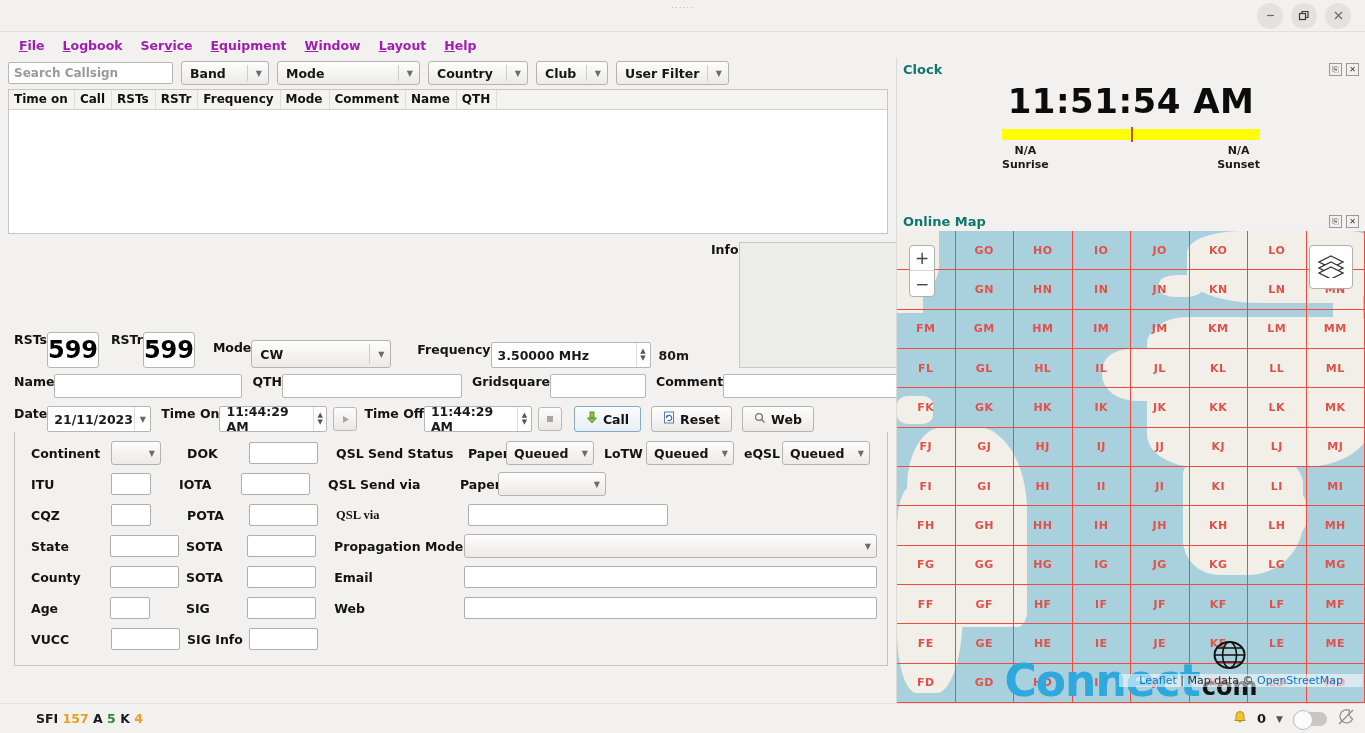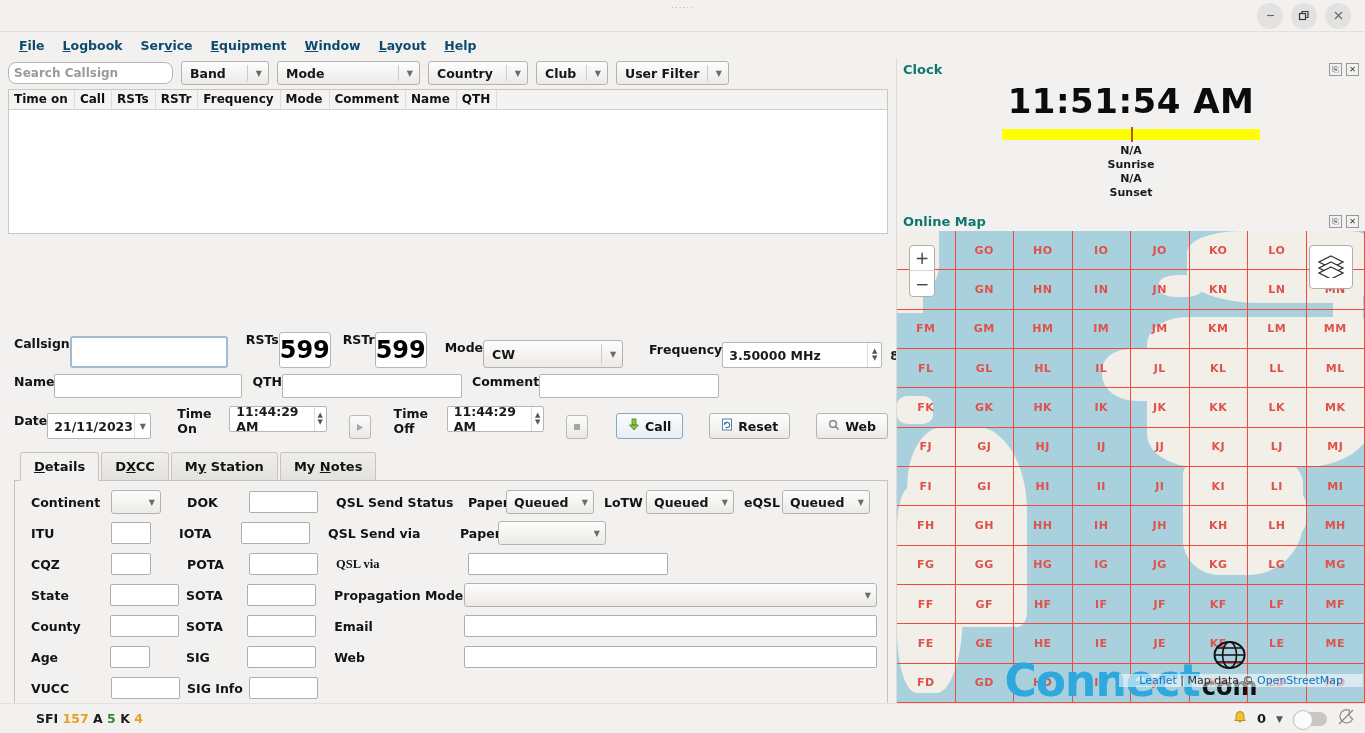--- a/index.html
+++ b/index.html
@@ -28,40 +28,40 @@
     color:#6a6a6a; font-size:12px; line-height:1;
   }
   .wbtn svg { display:block; }
 
   
   .menubar {
     height:26px; display:flex; align-items:center; padding-left:10px;
     flex:0 0 26px; background:#f2f1f0;
   }
   .menu-item {
-    font-size:12.5px; font-weight:bold; padding:2px 9px; color:#0c4a6e;
+    font-size:12.5px; font-weight:bold; padding:2px 9px; color:#a21caf;
     white-space:nowrap;
   }
   .menu-item u { text-decoration:underline; }
 
   
   .body-split { flex:1 1 auto; display:flex; min-height:0; }
   .left-pane { width:896px; flex:0 0 896px; display:flex; flex-direction:column;
                padding:0 8px 0 8px; min-height:0; }
   .right-pane { flex:1 1 auto; display:flex; flex-direction:column; min-width:0;
                 border-left:1px solid #dcdad7; }
 
   
   .filterrow { display:flex; align-items:center; gap:8px; padding:3px 0 4px 0; }
   .txtinput {
     height:22px; border:1px solid #b9b6b2; background:#fff; border-radius:2px;
     font-size:12px; font-family:"DejaVu Sans", sans-serif; padding:0 5px; color:#111;
   }
   .txtinput::placeholder { color:#9a9a9a; font-weight:bold; }
-  #search-callsign { width:165px; font-weight:bold;border-radius:8px; }
+  #search-callsign { width:165px; font-weight:bold; }
   .combo {
     height:24px; border:1px solid #b6b3af; border-radius:3px;
     background:linear-gradient(#fdfdfd,#eceae7);
     display:flex; align-items:center; justify-content:space-between;
     padding:0 6px 0 8px; font-weight:bold; font-size:12.5px; color:#161616;
     position:relative;
   }
   .combo .arrow { margin-left:14px; color:#6b6b6b; font-size:8px; }
   .combo.sep::before {
     content:""; position:absolute; right:20px; top:3px; bottom:3px;
@@ -111,21 +111,21 @@
                  height:100%; color:#555; font-size:7px; line-height:7px; }
   .band-lbl { font-weight:bold; font-size:12.5px; margin-left:8px; margin-bottom:5px; }
 
   .row2 { display:flex; align-items:flex-end; margin-top:6px; }
   .row2 .fld { margin-right:0; }
   #name-input { width:188px; height:24px; }
   #qth-input { width:180px; height:24px; }
   #gridsquare-input { width:96px; height:24px; }
   #comment-input { width:180px; height:24px; }
 
-  .row3 { display:flex; align-items:flex-end; margin-top:8px; gap:16px; }
+  .row3 { display:flex; align-items:center; margin-top:8px; gap:0; }
   .datebox {
     height:26px; border:1px solid #b9b6b2; border-radius:2px; background:#fff;
     display:flex; align-items:center; font-weight:bold; font-size:12.5px;
     padding-left:6px; justify-content:space-between;
   }
   #date-field { width:104px; }
   .timebox { width:108px; }
   .date-arrow { width:16px; display:flex; align-items:center; justify-content:center;
                 border-left:1px solid #ddd; height:100%; color:#666; font-size:8px; }
   .iconbtn {
@@ -195,21 +195,21 @@
              display:flex; align-items:center; justify-content:center;
              font-size:8px; line-height:1; background:#f2f1f0; }
 
   .clock-panel { flex:0 0 152px; display:flex; flex-direction:column; }
   .clock-time { text-align:center; font-size:34px; font-weight:bold;
                 letter-spacing:0.5px; color:#0c0c0c; margin-top:2px; }
   .daybar-wrap { display:flex; justify-content:center; margin-top:8px; }
   .daybar { width:258px; height:11px; background:#ffff00; position:relative; }
   .daymark { position:absolute; left:50%; top:-2px; width:2px; height:15px; background:#b35a00; }
   .sun-row { display:flex; justify-content:center; margin-top:4px; }
-  .sun-col { width:258px; display:flex; justify-content:space-between;flex-direction:column; }
+  .sun-col { width:258px; display:flex; justify-content:space-between; }
   .sun-item { text-align:center; font-size:11px; font-weight:bold; line-height:14px; }
 
   .map-panel { flex:1 1 auto; display:flex; flex-direction:column; min-height:0; }
   .map-area { flex:1 1 auto; position:relative; background:#a8d0dd; overflow:hidden; }
   .map-grid { position:absolute; inset:0; display:grid;
               grid-template-columns:repeat(8,1fr); grid-template-rows:repeat(12,1fr); }
   .gcell { position:relative; display:flex; align-items:center; justify-content:center;
            border-right:1.5px solid #f4483c; border-bottom:1.5px solid #f4483c;
            font-size:11px; font-weight:bold; color:#e0514a; letter-spacing:0.5px; }
   .landmass { position:absolute; background:#f2efe9; }
@@ -306,24 +306,20 @@
           <div>Comment</div>
           <div>Name</div>
           <div>QTH</div>
         </div>
         <div class="qso-body"></div>
       </div>
 
       <div class="entry">
 
         <div class="row1">
-          <div class="fld" style="margin-right:18px;">
-            <span class="lbl">Callsign</span>
-            <input class="txtinput" id="callsign-input" type="text" value="" style="">
-          </div>
           <div class="fld" style="margin-right:12px;">
             <span class="lbl">RSTs</span>
             <input class="rst" type="text" value="599" style="">
           </div>
           <div class="fld" style="margin-right:18px;">
             <span class="lbl">RSTr</span>
             <input class="rst" type="text" value="599" style="">
           </div>
           <div class="fld" style="margin-right:26px;">
             <span class="lbl">Mode</span>
@@ -353,20 +349,24 @@
 
         <div class="row2">
           <div class="fld" style="margin-right:10px;">
             <span class="lbl">Name</span>
             <input class="txtinput" id="name-input" type="text" value="" style="">
           </div>
           <div class="fld" style="margin-right:10px;">
             <span class="lbl">QTH</span>
             <input class="txtinput" id="qth-input" type="text" value="" style="">
           </div>
+          <div class="fld" style="margin-right:10px;">
+            <span class="lbl">Gridsquare</span>
+            <input class="txtinput" id="gridsquare-input" type="text" value="" style="">
+          </div>
           <div class="fld">
             <span class="lbl">Comment</span>
             <input class="txtinput" id="comment-input" type="text" value="" style="">
           </div>
         </div>
 
         <div class="row3">
           <div class="fld" style="margin-right:10px;">
             <span class="lbl">Date</span>
             <div class="datebox" id="date-field">
@@ -427,26 +427,20 @@
             <span>
               <svg width="12" height="12" viewBox="0 0 12 12">
                 <circle cx="5" cy="5" r="3.4" fill="none" stroke="#777" stroke-width="1.2"></circle>
                 <line x1="7.5" y1="7.5" x2="10.6" y2="10.6" stroke="#777" stroke-width="1.3"></line>
               </svg>
             </span>
             <span>Web</span>
           </div>
         </div>
 
-        <div class="tabstrip">
-          <div class="tab active"><u>D</u>etails</div>
-          <div class="tab">D<u>X</u>CC</div>
-          <div class="tab">M<u>y</u> Station</div>
-          <div class="tab">My <u>N</u>otes</div>
-        </div>
 
         <div class="details">
 
           <div class="drow">
             <span class="dlbl" style="width:80px;">Continent</span>
             <div class="dcombo" style="width:50px;">
               <span></span>
               <span class="arrow">▼</span>
             </div>
             <span class="dlbl" style="width:62px;margin-left:26px;">DOK</span>

